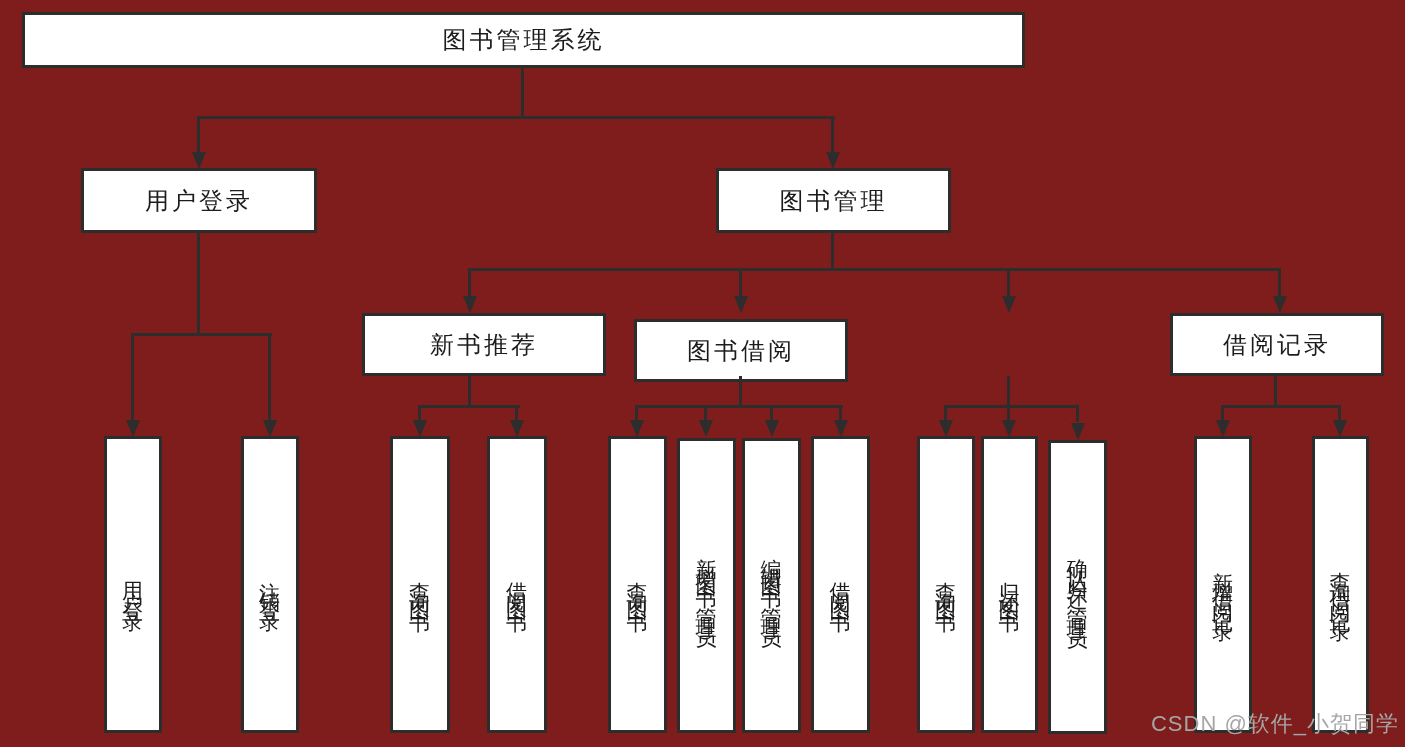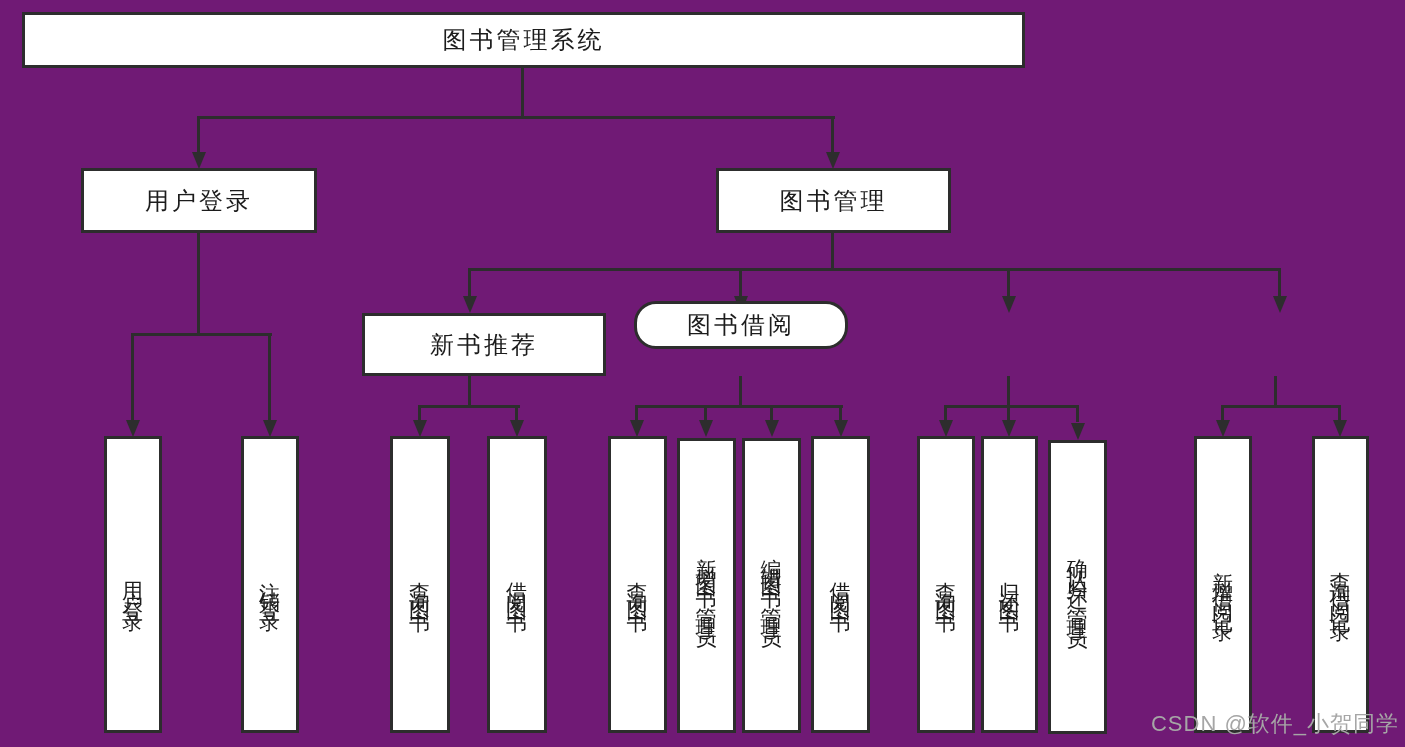--- a/index.html
+++ b/index.html
@@ -1,17 +1,17 @@
 <!DOCTYPE html>
 <html><head>
 <meta charset="utf-8">
 <style>
   html,body { margin:0; padding:0; background:#ffffff; }
   .canvas {
-    position:relative; width:1405px; height:747px; background:#701a75;
+    position:relative; width:1405px; height:747px; background:#7f1d1d;
     font-family:"Liberation Sans", sans-serif; overflow:hidden;
   }
   .node {
     position:absolute; box-sizing:border-box;
     border:3px solid #2d2d2d; background:#ffffff;
     display:flex; align-items:center; justify-content:center;
     color:#1c1c1c;
   }
   .hnode span { font-size:24px; letter-spacing:3px; white-space:nowrap; }
   .vnode span {
@@ -67,22 +67,25 @@
   <div class="vline" style="left:739px;  top:268px; height:30px;"></div>
   <div class="arrow" style="left:734px;  top:296px;"></div>
   <div class="vline" style="left:1007px; top:268px; height:30px;"></div>
   <div class="arrow" style="left:1002px; top:296px;"></div>
   <div class="vline" style="left:1278px; top:268px; height:30px;"></div>
   <div class="arrow" style="left:1273px; top:296px;"></div>
 
   <div class="node hnode" style="left:362px; top:313px; width:244px; height:63px;">
     <span>新书推荐</span>
   </div>
-  <div class="node hnode" style="left:634px; top:301px; width:214px; height:48px;border-radius:22px;">
+  <div class="node hnode" style="left:634px; top:319px; width:214px; height:63px;">
     <span>图书借阅</span>
+  </div>
+  <div class="node hnode" style="left:1170px; top:313px; width:214px; height:63px;">
+    <span>借阅记录</span>
   </div>
 
   <div class="vline" style="left:468px; top:376px; height:31px;"></div>
   <div class="hline" style="left:418px; top:405px; width:102px;"></div>
   <div class="vline" style="left:418px; top:405px; height:17px;"></div>
   <div class="arrow" style="left:413px; top:420px;"></div>
   <div class="vline" style="left:515px; top:405px; height:17px;"></div>
   <div class="arrow" style="left:510px; top:420px;"></div>
 
   <div class="vline" style="left:739px; top:376px; height:31px;"></div>

